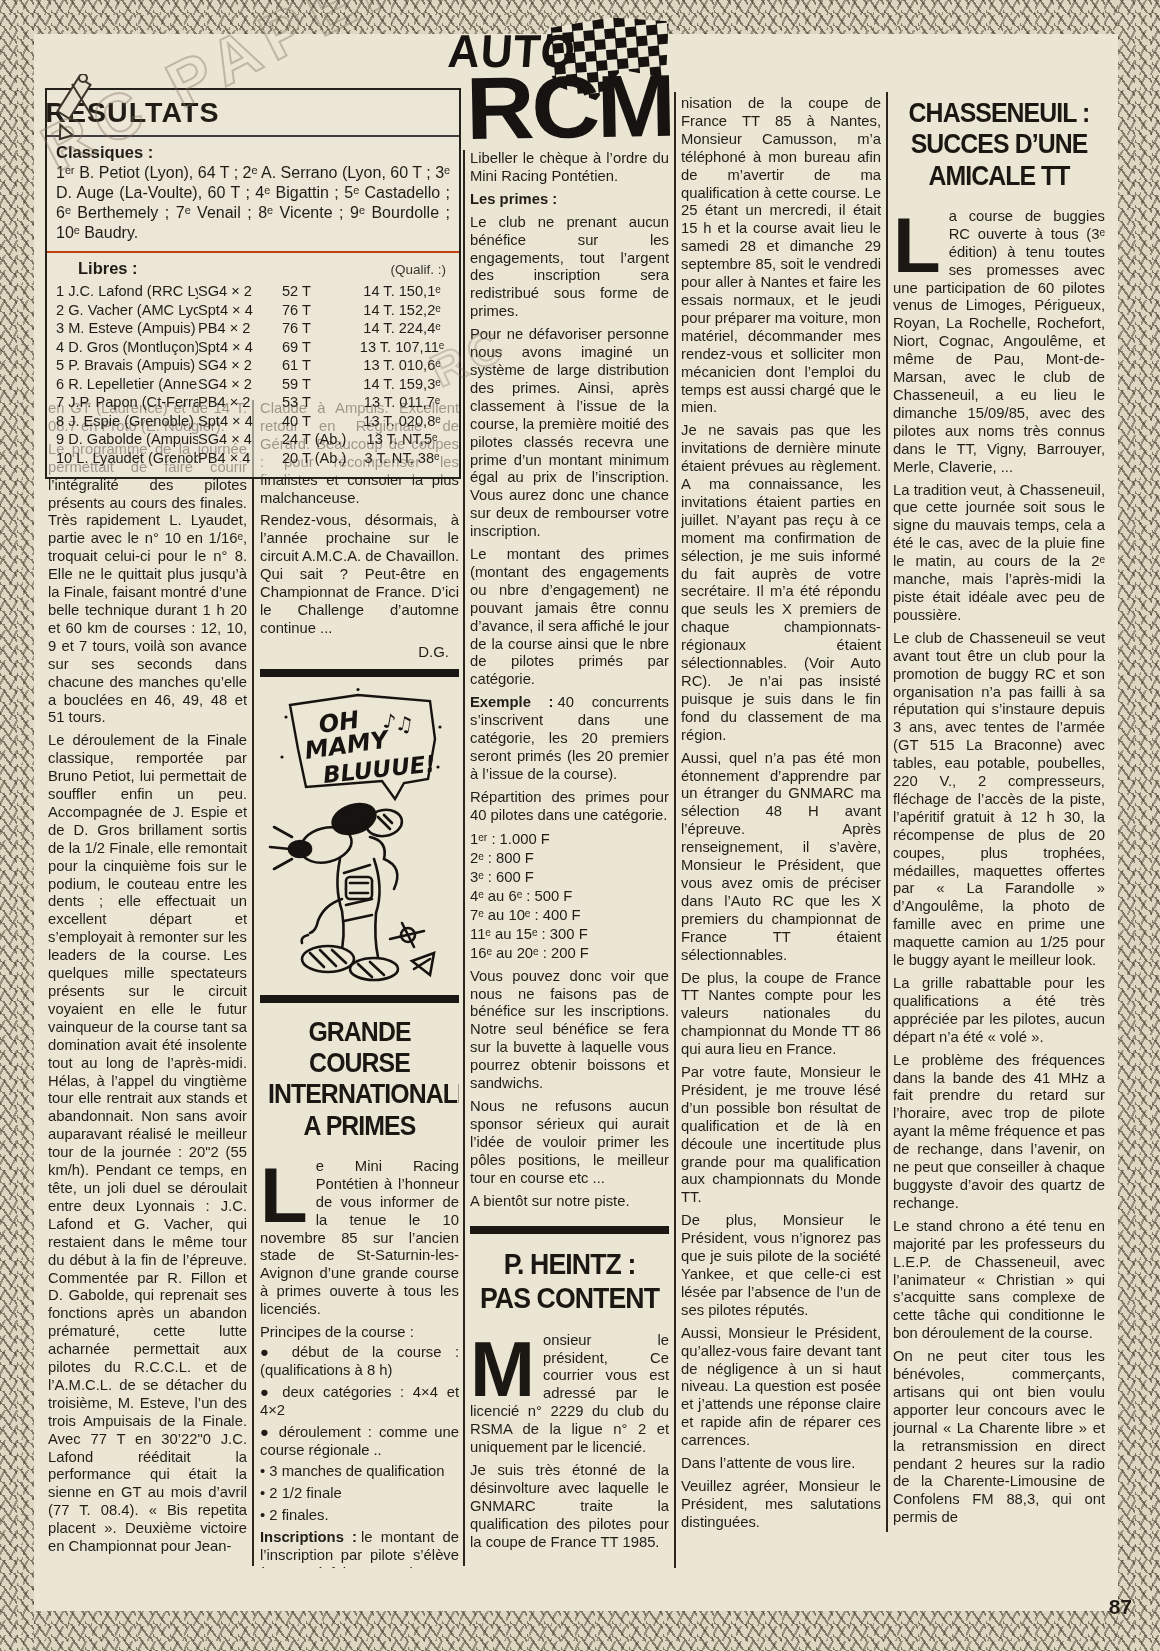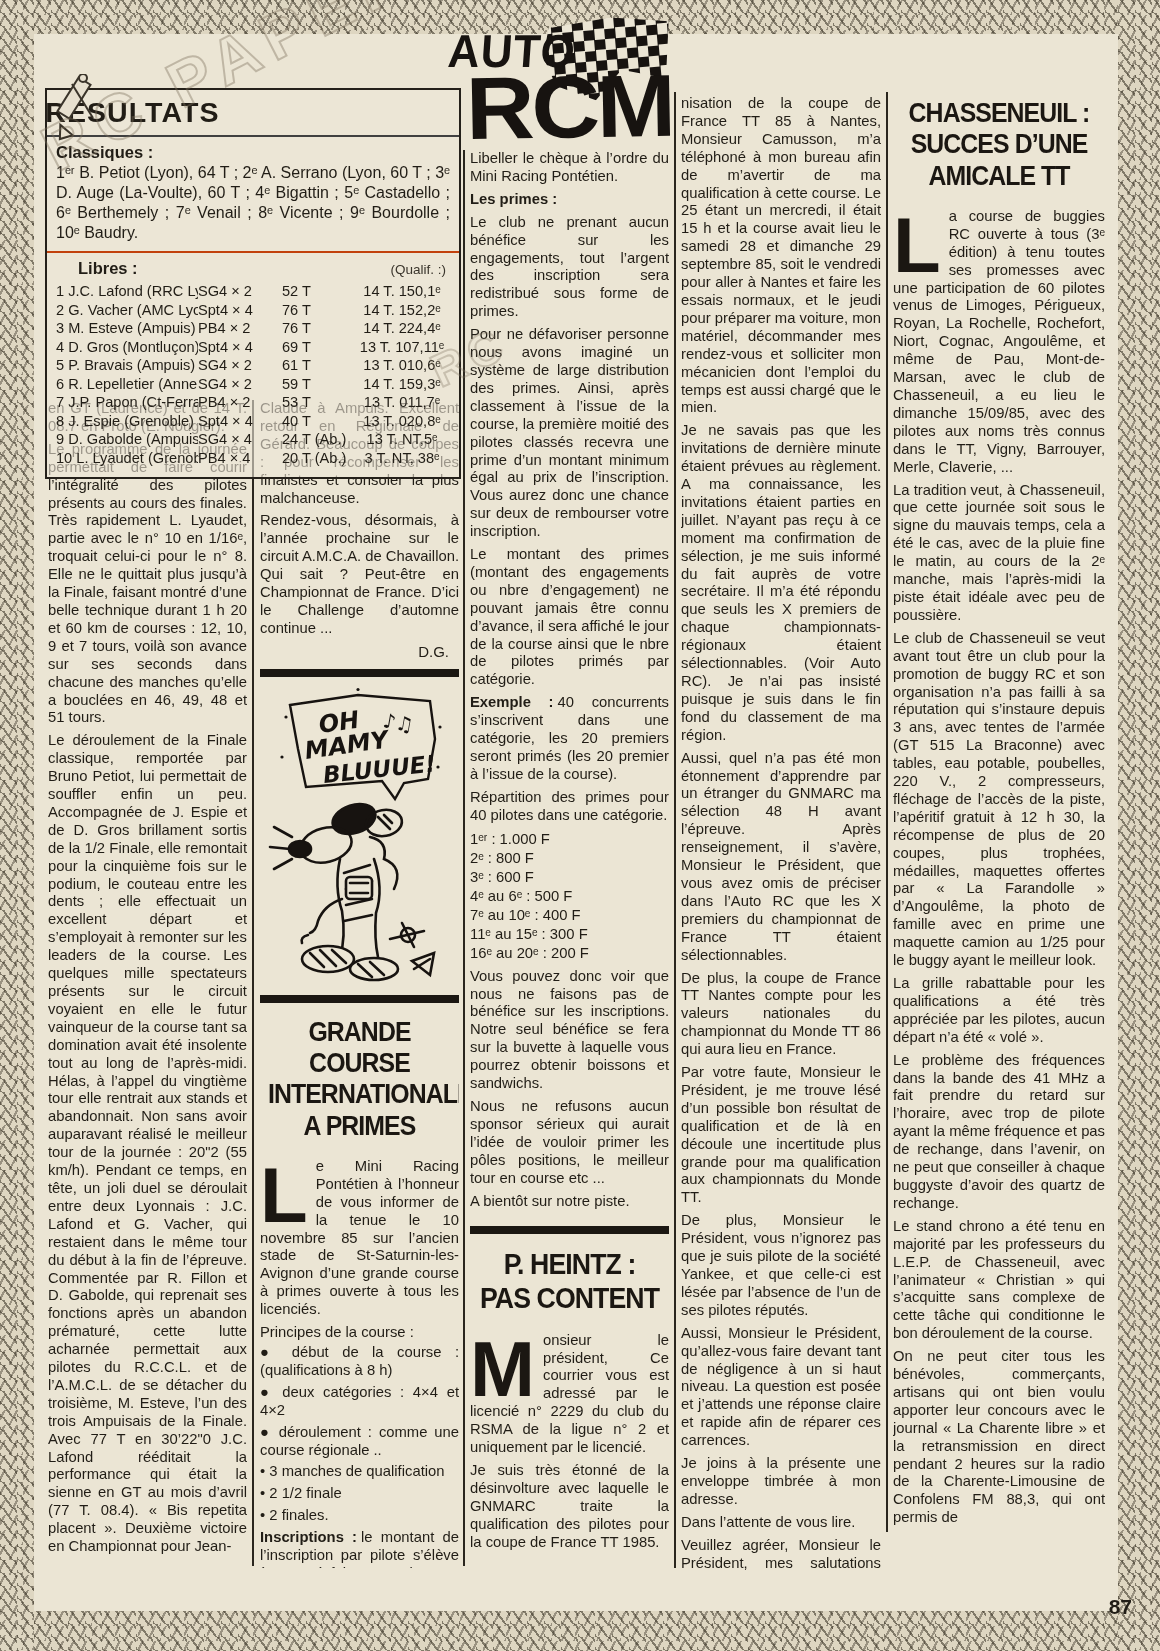--- a/index.html
+++ b/index.html
@@ -373,21 +373,20 @@
       <p><b class="lead"></b><span>Aussi, quel n’a pas été mon étonnement d’apprendre par un étranger du GNMARC ma sélection 48 H avant l’épreuve. Après renseignement, il s’avère, Monsieur le Président, que vous avez omis de préciser dans l’Auto RC que les X premiers du championnat de France TT étaient sélectionnables.</span></p>
 
       <p><b class="lead"></b><span>De plus, la coupe de France TT Nantes compte pour les valeurs nationales du championnat du Monde TT 86 qui aura lieu en France.</span></p>
 
       <p><b class="lead"></b><span>Par votre faute, Monsieur le Président, je me trouve lésé d’un possible bon résultat de qualification et de là en découle une incertitude plus grande pour ma qualification aux championnats du Monde TT.</span></p>
 
       <p><b class="lead"></b><span>De plus, Monsieur le Président, vous n’ignorez pas que je suis pilote de la société Yankee, et que celle-ci est lésée par l’absence de l’un de ses pilotes réputés.</span></p>
 
       <p><b class="lead"></b><span>Aussi, Monsieur le Président, qu’allez-vous faire devant tant de négligence à un si haut niveau. La question est posée et j’attends une réponse claire et rapide afin de réparer ces carrences.</span></p>
 
-      <p><b class="lead"></b><span>Je joins à la présente une enveloppe timbrée à mon adresse.</span></p>
 
       <p><b class="lead"></b><span>Dans l’attente de vous lire.</span></p>
 
       <p><b class="lead"></b><span>Veuillez agréer, Monsieur le Président, mes salutations distinguées.</span></p>
 
     </div>
 </div>
 
 <div class="col" id="col5">
   <div class="headline" style="margin-top:0">

